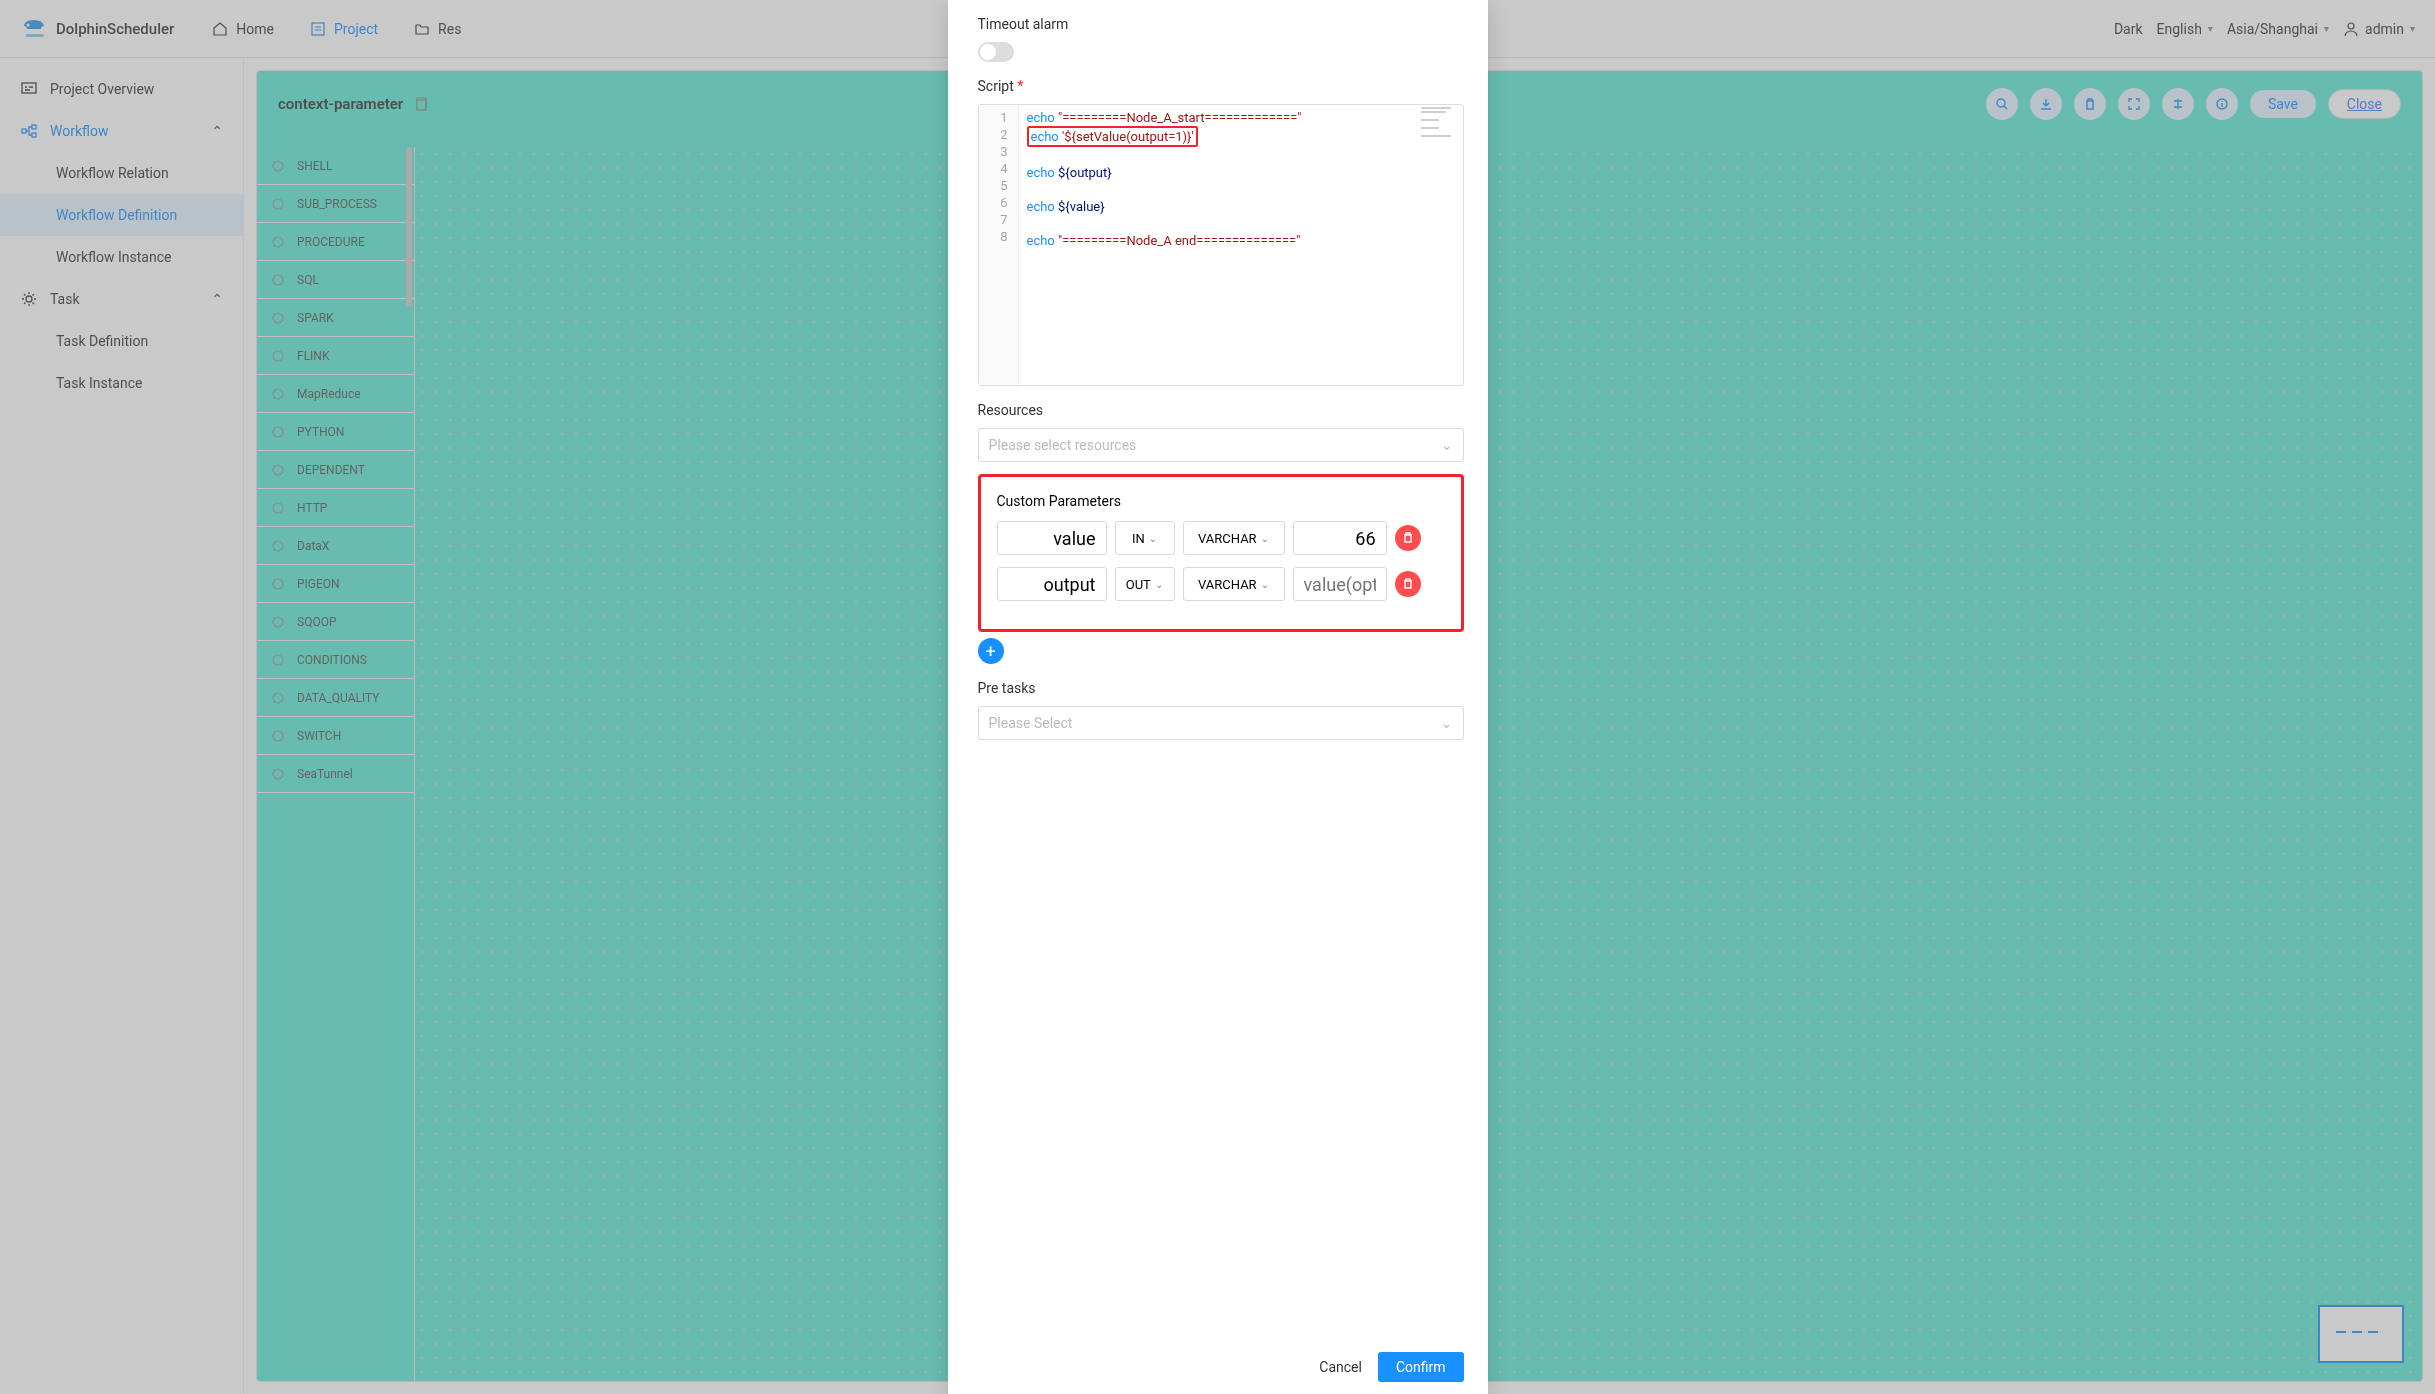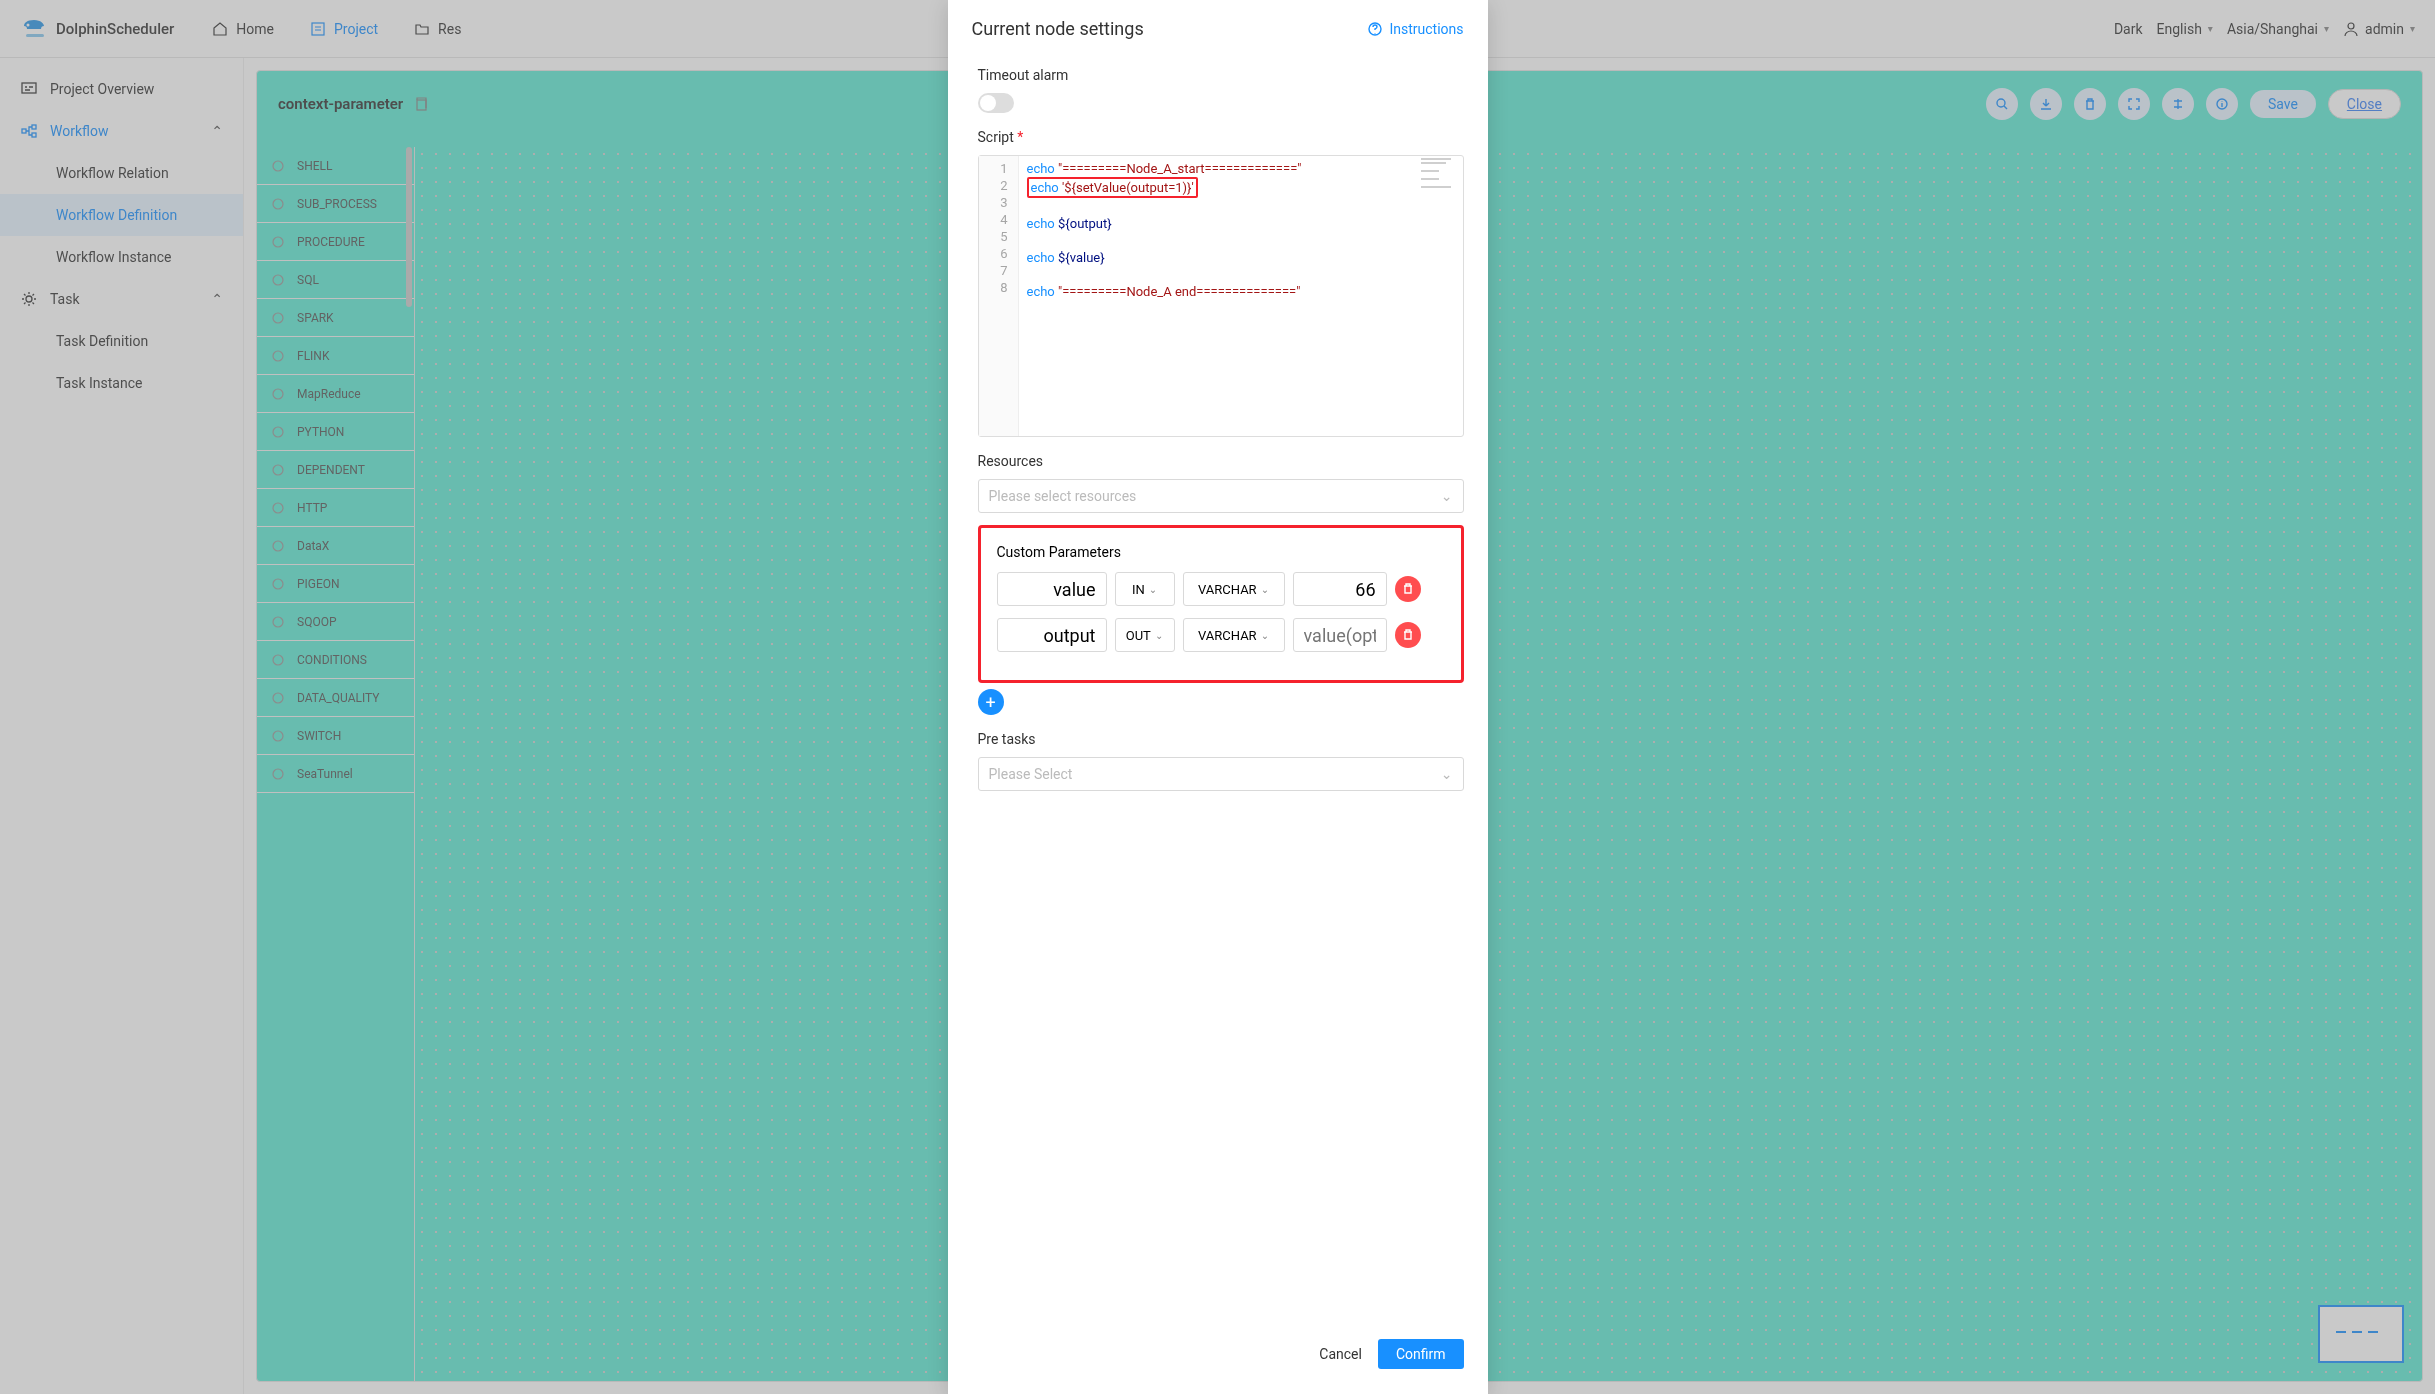--- a/index.html
+++ b/index.html
@@ -46,21 +46,21 @@
 .minimap { position: absolute; right: 18px; bottom: 18px; width: 86px; height: 58px; border: 2px solid #1890ff; background: #fff; }
 .minimap-inner { position: absolute; left: 16px; top: 24px; display: flex; gap: 6px; }
 .mm-dot { width: 10px; height: 2px; background: #1890ff; }
 
 .overlay { position: absolute; inset: 0; background: rgba(120,120,120,0.4); z-index: 100; }
 .modal { position: absolute; left: 50%; top: 0; transform: translateX(-50%); width: 540px; background: #fff; height: 100vh; z-index: 101; display: flex; flex-direction: column; box-shadow: 0 4px 20px rgba(0,0,0,0.15); }
 .modal-header { padding: 18px 24px 12px; display: flex; justify-content: space-between; align-items: center; }
 .modal-title { font-size: 18px; color: #333; }
 .modal-instr { font-size: 14px; color: #1890ff; display: flex; align-items: center; gap: 6px; cursor: pointer; }
 .modal-body { flex: 1; overflow-y: auto; padding: 0 24px 10px; position: relative; margin-left: 6px; }
-.modal-footer { padding: 10px 24px 25px; display: flex; justify-content: flex-end; gap: 16px; align-items: center; }
+.modal-footer { padding: 10px 24px 12px; display: flex; justify-content: flex-end; gap: 16px; align-items: center; }
 .btn-cancel { background: none; border: none; font-size: 14px; color: #333; cursor: pointer; }
 .btn-confirm { background: #1890ff; color: #fff; border: none; padding: 7px 18px; border-radius: 3px; font-size: 14px; cursor: pointer; }
 
 .section-label { font-size: 14px; color: #333; margin: 16px 0 10px; }
 .req { color: #f5222d; }
 .toggle { width: 36px; height: 20px; background: #ddd; border-radius: 10px; position: relative; cursor: pointer; }
 .toggle::after { content: ""; position: absolute; left: 2px; top: 2px; width: 16px; height: 16px; background: #fff; border-radius: 50%; }
 
 .code-editor { border: 1px solid #ddd; border-radius: 3px; height: 282px; display: flex; font-family: Consolas, monospace; font-size: 13px; position: relative; margin-top: 8px; }
 .gutter { width: 40px; background: #fafafa; color: #a6a6a6; text-align: right; padding: 4px 10px 4px 4px; line-height: 17px; border-right: 1px solid #eee; }
@@ -407,30 +407,20 @@
               <div class="mm-dot"></div>
             </div>
         </div>
       </div>
     </div>
   </div>
 </div>
 
 <div class="overlay"></div>
 <div class="modal">
-  <div class="modal-header">
-    <div class="modal-title">Current node settings</div>
-    <div class="modal-instr">
-      <svg width="16" height="16" viewBox="0 0 16 16" fill="none" stroke="#1890ff" stroke-width="1.4">
-          <circle cx="8" cy="8" r="6"></circle>
-          <path d="M6 6c0-1 1-2 2-2s2 1 2 2-1 1.5-2 2v1M8 12v.5"></path>
-        </svg>
-      <span>Instructions</span>
-    </div>
-  </div>
 
   <div class="modal-body">
 
     <div class="section-label">Timeout alarm</div>
     <div class="toggle"></div>
 
     <div class="section-label"><span>Script</span> <span class="req">*</span></div>
     <div class="code-editor">
       <div class="gutter">1<br>2<br>3<br>4<br>5<br>6<br>7<br>8</div>
       <div class="code-body"><span class="kw">echo</span> <span class="str">"=========Node_A_start============="</span>

